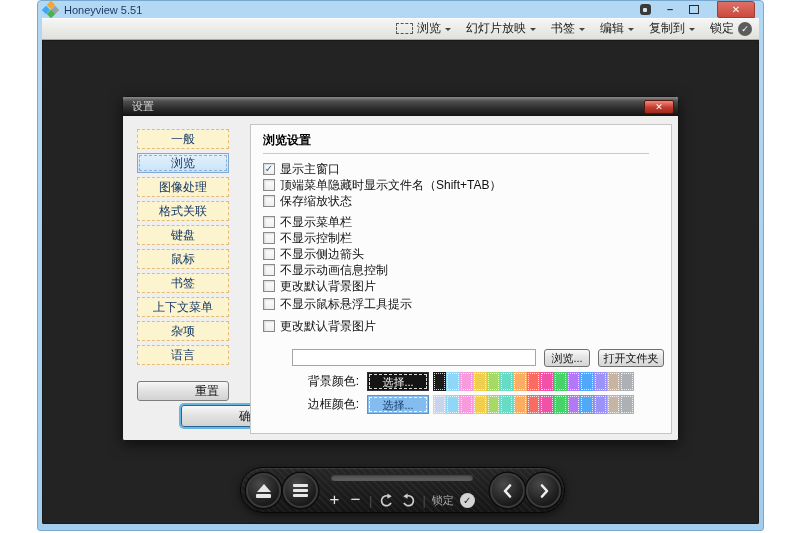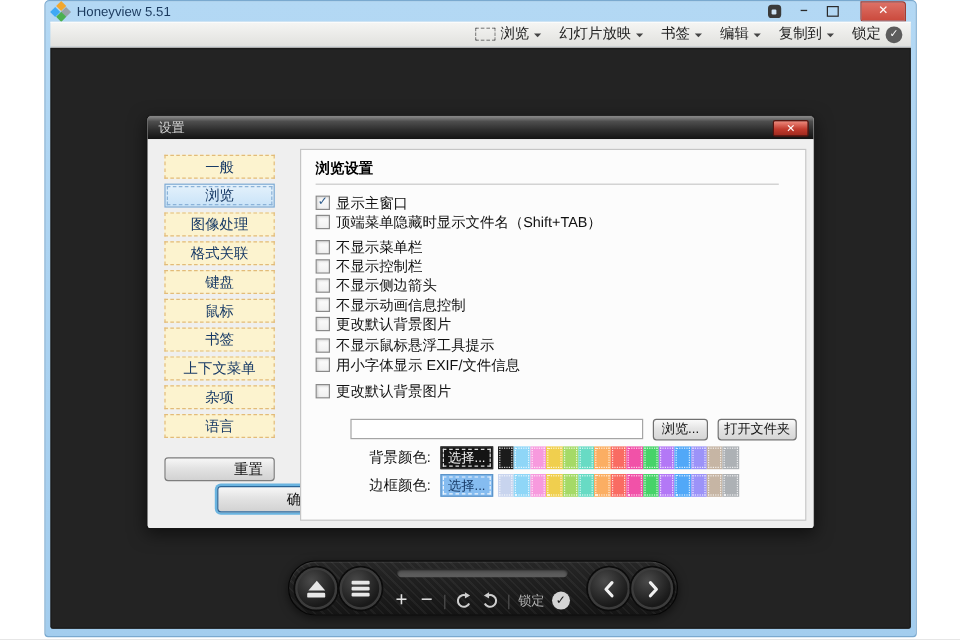--- a/index.html
+++ b/index.html
@@ -99,21 +99,21 @@
     border: 1px solid #a5a5a5; background: #fff; font-size: 11px; padding: 0 3px; }
   .sm-btn { position: absolute; top: 0; height: 18px;
     background: linear-gradient(#fafafa, #e4e4e4 45%, #d6d6d6); border: 1px solid #707070;
     border-radius: 3px; font-size: 11px; color: #111; text-align: center; line-height: 16px; }
   .browse-btn { left: 293px; width: 46px; }
   .open-btn { left: 347px; width: 66px; }
 
   .color-row { position: absolute; left: 0; height: 20px; display: flex; align-items: center; }
   .row-bg { top: 246px; } .row-border { top: 269px; }
   .clabel { width: 108px; text-align: right; font-size: 12px; color: #111; }
-  .choose-btn { width: 44px; height: 19px; margin-left: 8px; font-size: 11px;
+  .choose-btn { width: 62px; height: 19px; margin-left: 8px; font-size: 11px;
     text-align: center; line-height: 18px; outline: 1px dashed rgba(255,255,255,.85);
     outline-offset: -3px; border: 1px solid #333; }
   .choose-dark { background: #141414; color: #f2f2f2; }
   .choose-blue { background: #85bcf0; color: #173a66; border-color: #5d94c8; }
   .swatches { display: flex; margin-left: 4px; }
   .swatch { width: 13.4px; height: 19px; outline: 1px dotted rgba(255,255,255,.8);
     outline-offset: -2px; }
 
   
   .ctrlbar { position: absolute; left: 240px; top: 467px; width: 325px; height: 46px;
@@ -234,20 +234,24 @@
         <div class="cb-area">
             <div class="cb-group">
               <div class="cb-row">
                 <span class="cb checked">✓</span>
                 <span class="cb-label">显示主窗口</span>
               </div>
               <div class="cb-row">
                 <span class="cb"></span>
                 <span class="cb-label">顶端菜单隐藏时显示文件名（Shift+TAB）</span>
               </div>
+              <div class="cb-row">
+                <span class="cb"></span>
+                <span class="cb-label">保存缩放状态</span>
+              </div>
             </div>
             <div class="cb-group">
               <div class="cb-row">
                 <span class="cb"></span>
                 <span class="cb-label">不显示菜单栏</span>
               </div>
               <div class="cb-row">
                 <span class="cb"></span>
                 <span class="cb-label">不显示控制栏</span>
               </div>
@@ -261,24 +265,20 @@
               </div>
               <div class="cb-row">
                 <span class="cb"></span>
                 <span class="cb-label">更改默认背景图片</span>
               </div>
             </div>
             <div class="cb-group">
               <div class="cb-row">
                 <span class="cb"></span>
                 <span class="cb-label">不显示鼠标悬浮工具提示</span>
-              </div>
-              <div class="cb-row">
-                <span class="cb"></span>
-                <span class="cb-label">用小字体显示 EXIF/文件信息</span>
               </div>
             </div>
             <div class="cb-group">
               <div class="cb-row">
                 <span class="cb"></span>
                 <span class="cb-label">更改默认背景图片</span>
               </div>
             </div>
           </div>
 

